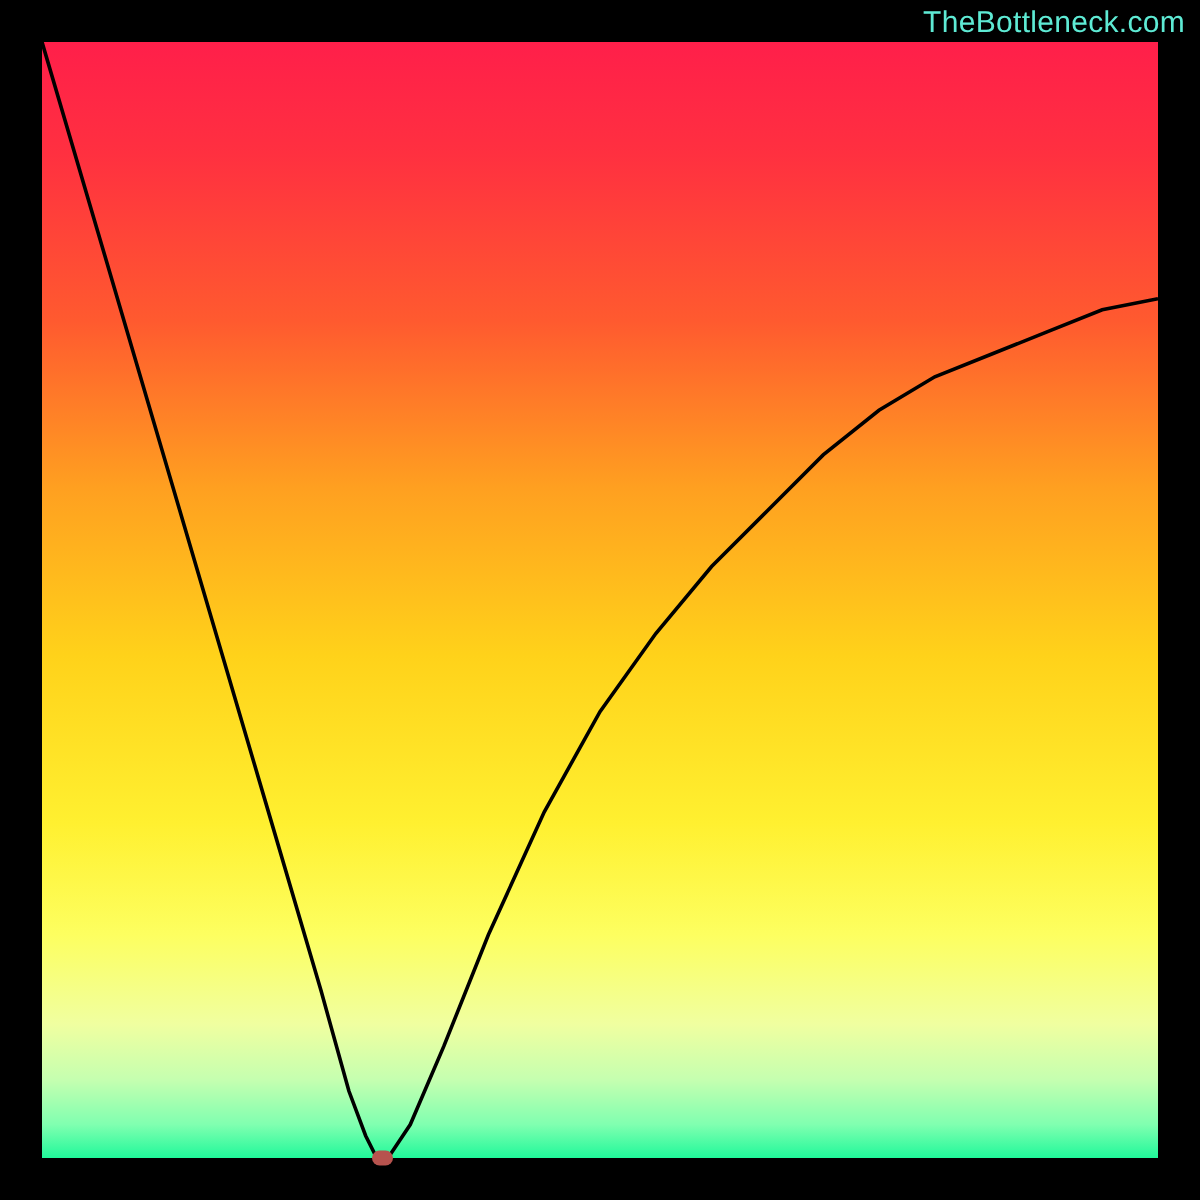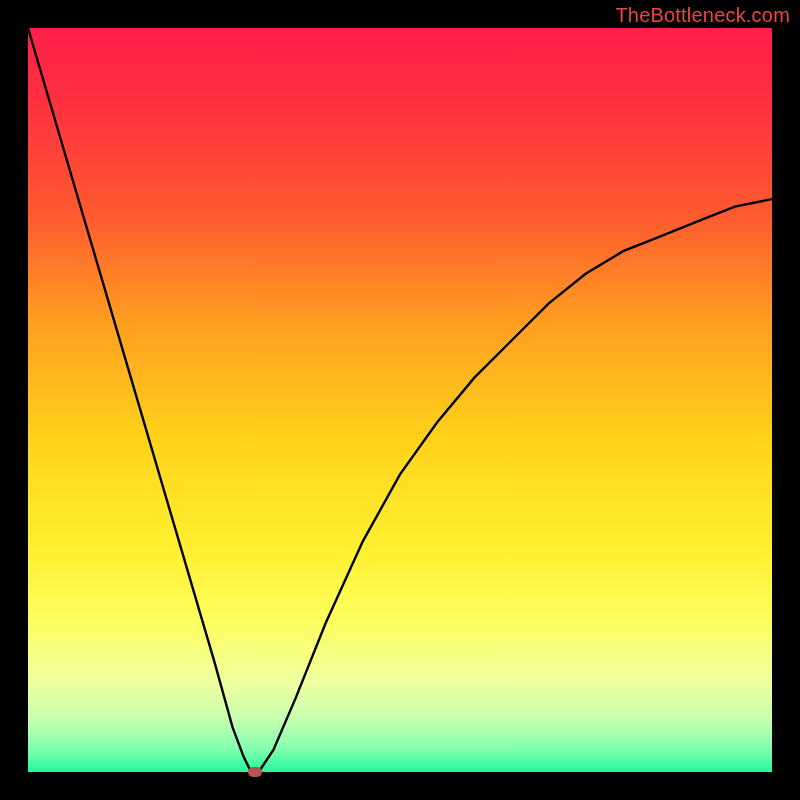--- a/index.html
+++ b/index.html
@@ -30,21 +30,21 @@
     position: absolute;
     left: 0;
     top: 0;
     width: 100%;
     height: 100%;
   }
   .watermark {
     position: absolute;
     top: 4px;
     right: 10px;
-    color: #ef4444;
+    color: #5eead4;
     font-size: 20px;
     font-weight: 500;
     letter-spacing: 0.2px;
     z-index: 5;
   }
   .marker {
     position: absolute;
     width: 14px;
     height: 10px;
     border-radius: 5px;

